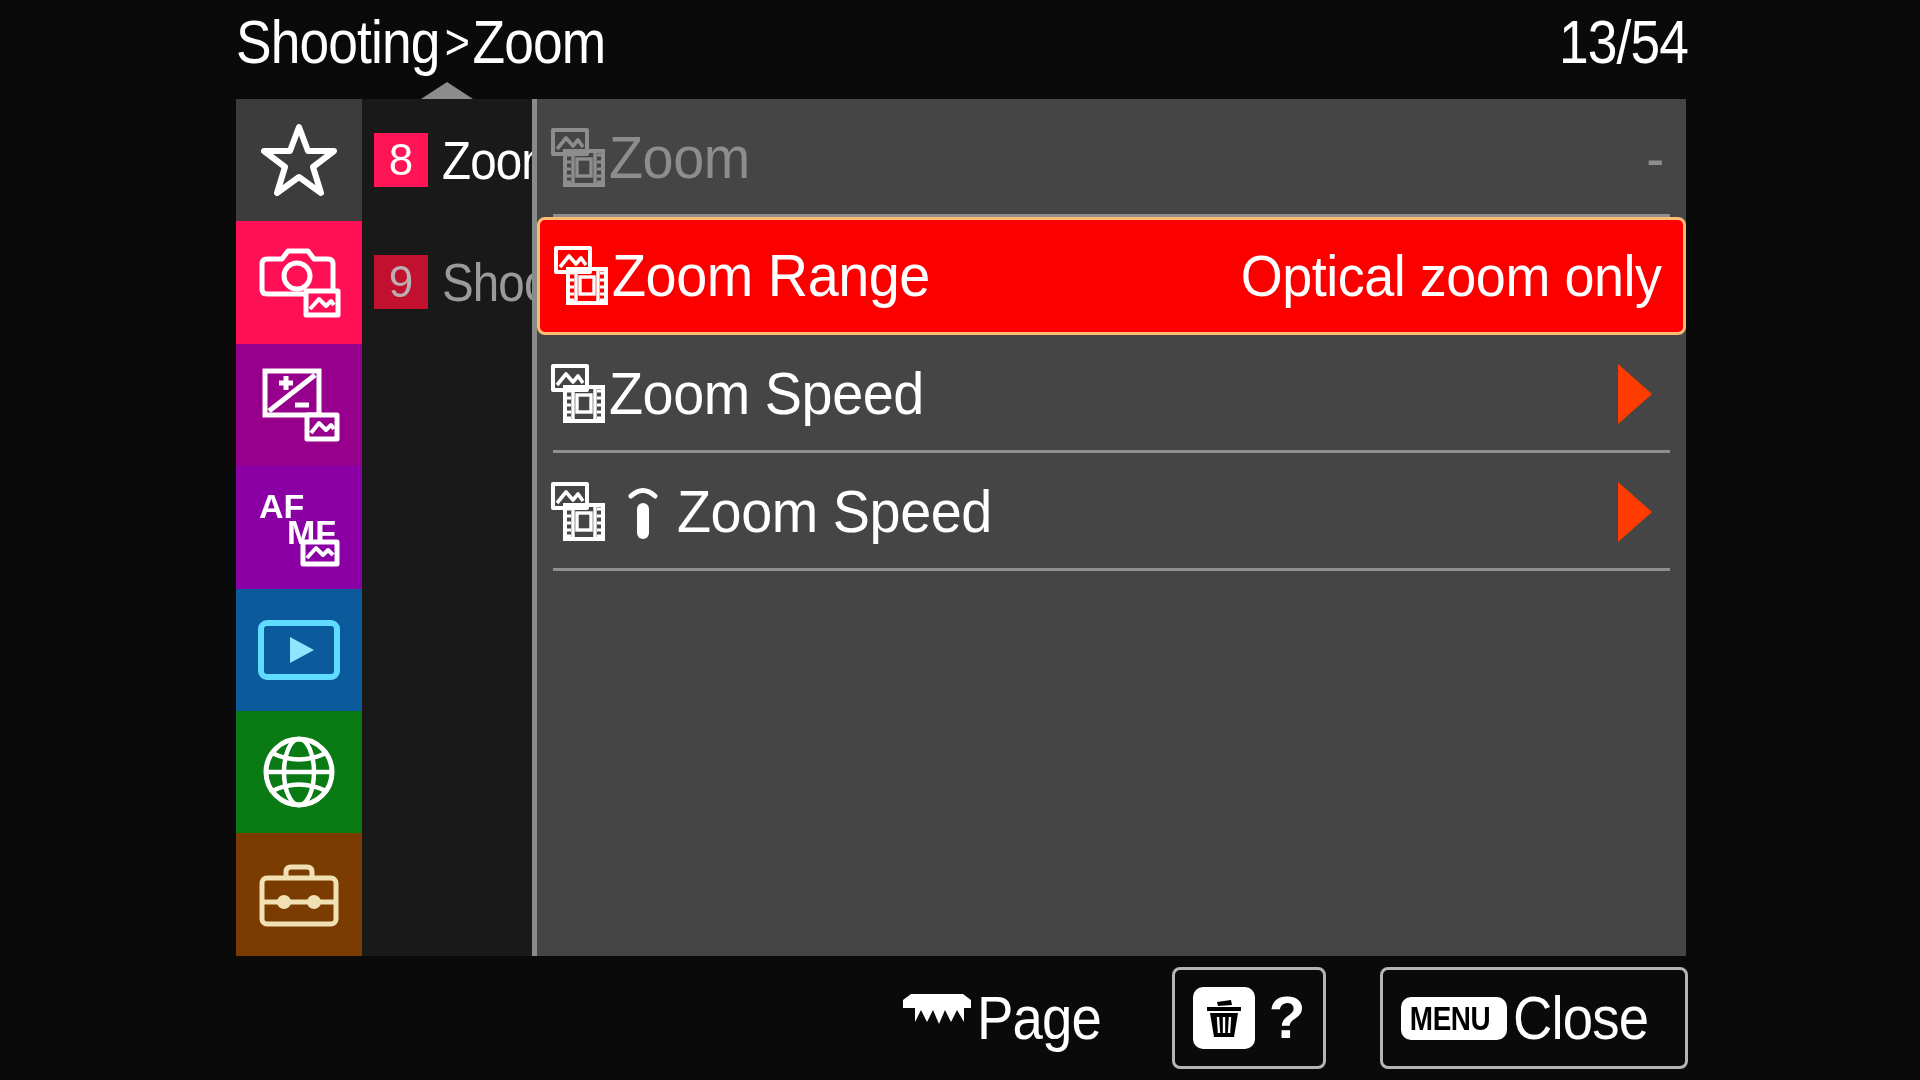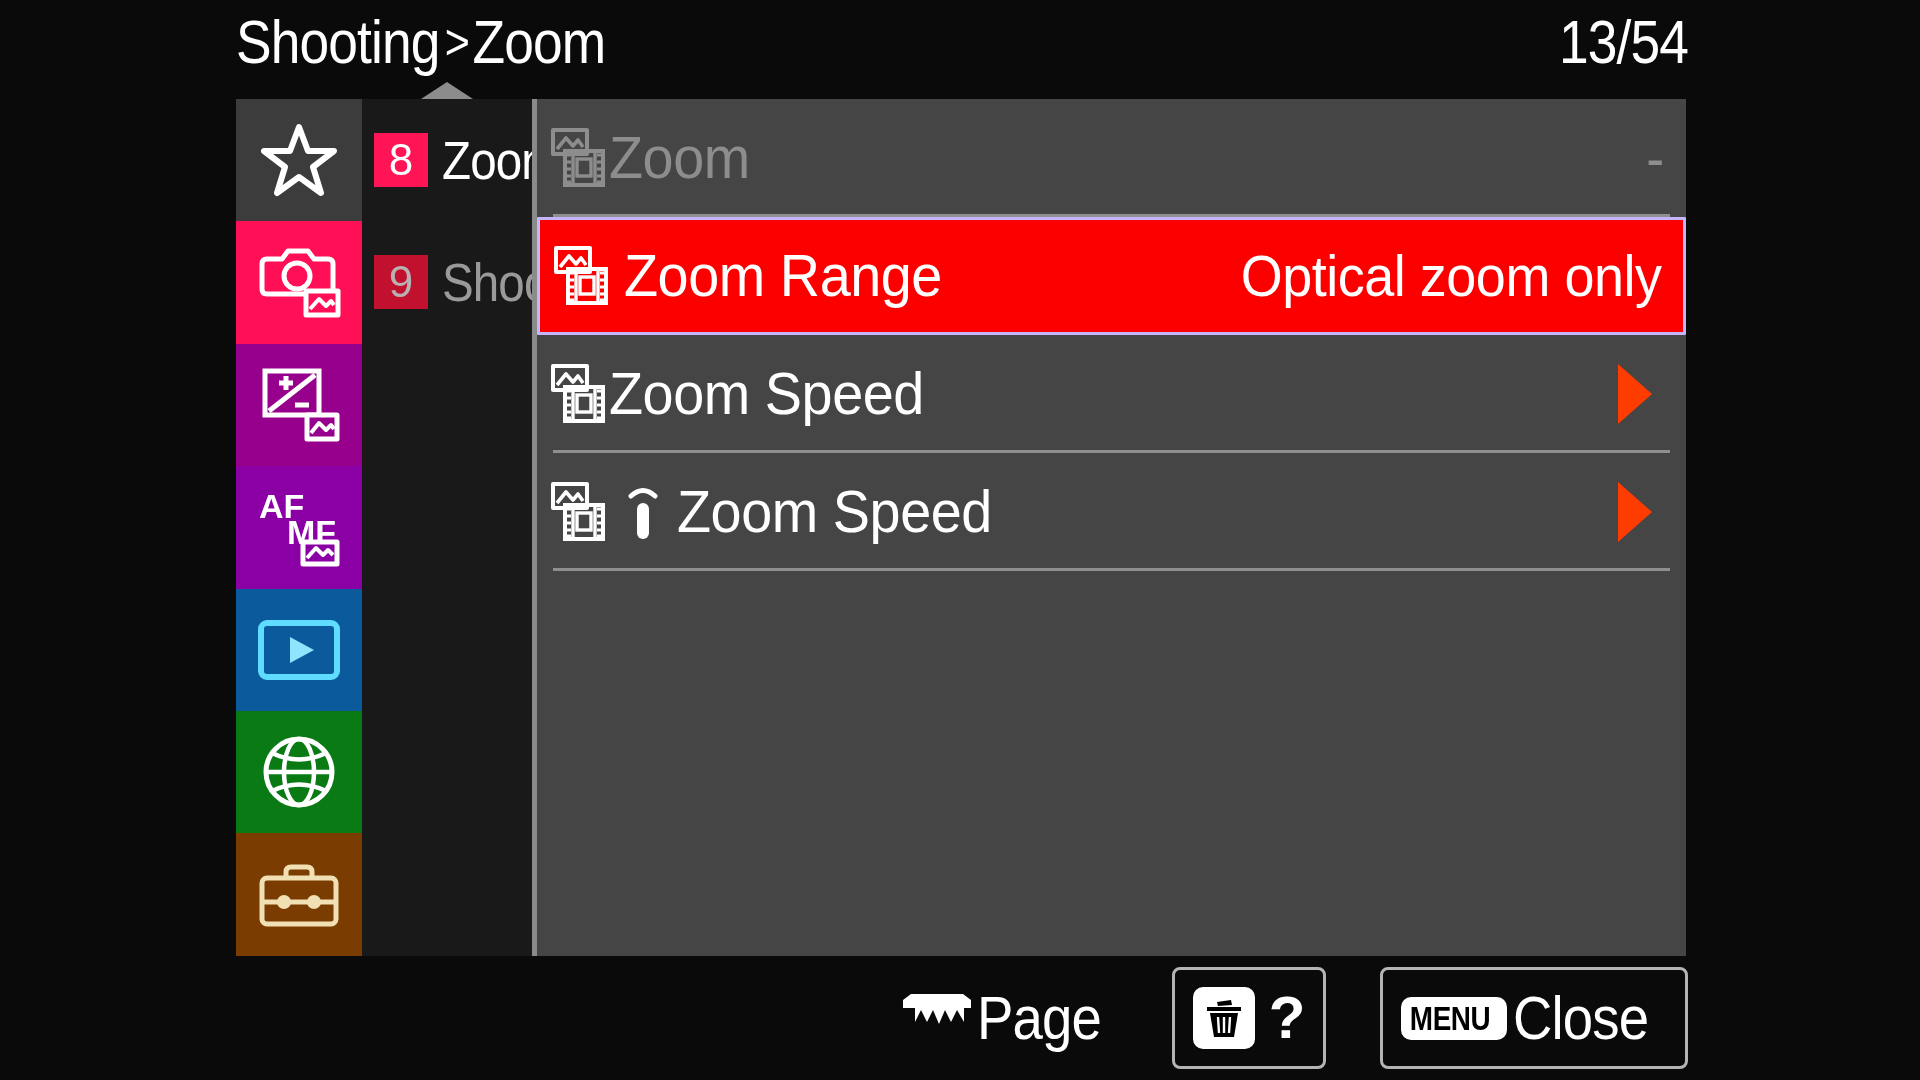--- a/index.html
+++ b/index.html
@@ -153,23 +153,22 @@
   .row-inner {
     position: absolute;
     left: 0; top: 0;
     width: 1149px; height: 118px;
     display: flex;
     align-items: center;
     box-sizing: border-box;
   }
   .menu-row.selected .row-inner {
     background: #fc0000;
-    border: 3px solid #c4b5fd;
-    border-radius: 1px;
-    gap: 12px;
+    border: 3px solid #fdba74;
+    border-radius: 8px;
   }
   .row-sep {
     position: absolute;
     left: 16px;
     bottom: 0;
     width: 1117px;
     height: 3px;
     background: #8f8f8f;
   }
   .row-icon {

